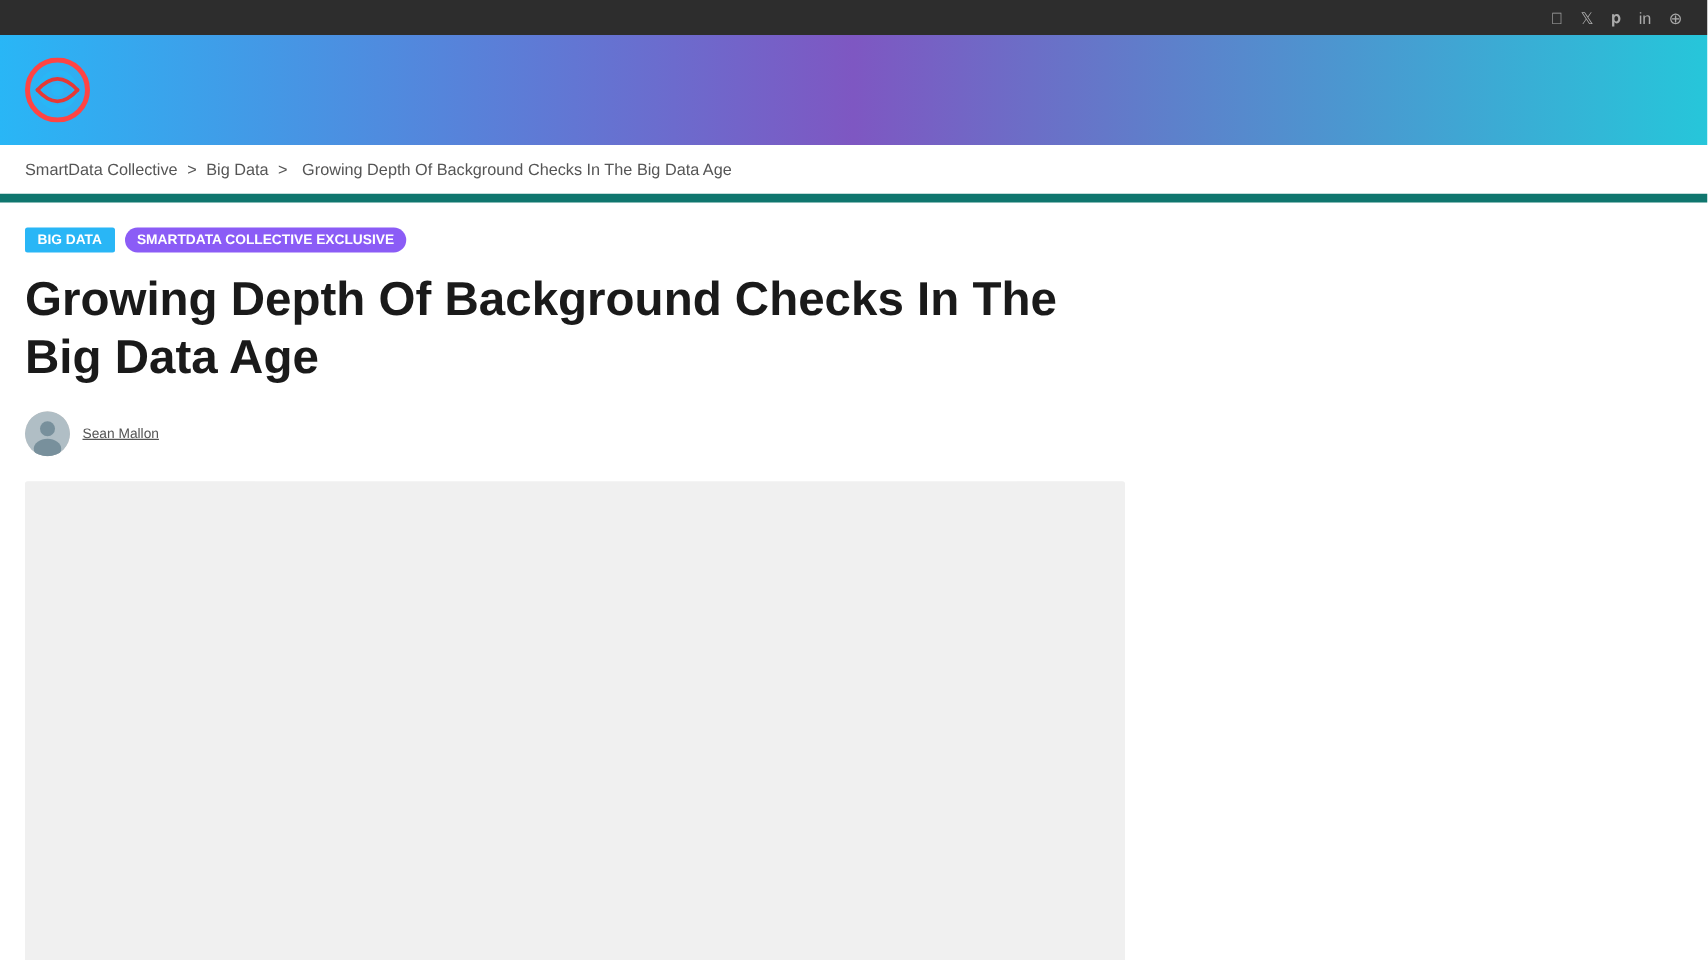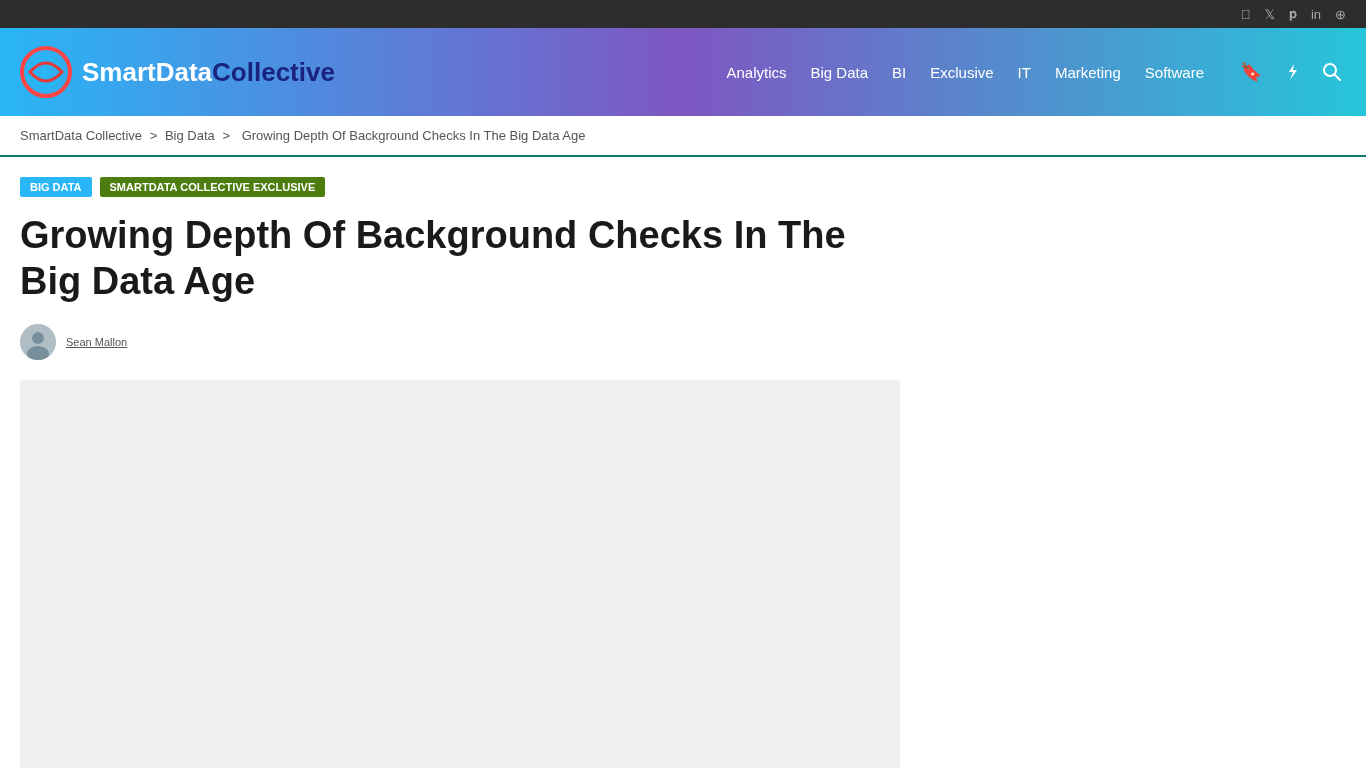--- a/index.html
+++ b/index.html
@@ -76,21 +76,21 @@
       justify-content: center;
       width: 28px;
       height: 28px;
     }
 
     
     .breadcrumb-bar {
       padding: 12px 20px;
       font-size: 13px;
       color: #555;
-      border-bottom: 2px solid #0f766e;
+      border-bottom: 7px solid #0f766e;
     }
     .breadcrumb-bar a { color: #555; text-decoration: none; }
     .breadcrumb-bar span { margin: 0 4px; }
 
     
     .main-container {
       display: flex;
       max-width: 1366px;
       margin: 0 auto;
       padding: 20px 20px 0 20px;
@@ -115,22 +115,23 @@
       font-weight: bold;
       border-radius: 2px;
       text-transform: uppercase;
       cursor: pointer;
     }
     .tag-blue {
       background: #29b6f6;
       color: #fff;
     }
     .tag-dark {
-      background: #4d7c0f;
-      color: #fff;
+      background: #8b5cf6;
+      color: #fff;
+      border-radius: 10px;
     }
 
     
     .article-title {
       font-size: 38px;
       font-weight: 700;
       line-height: 1.2;
       margin-bottom: 20px;
       color: #1a1a1a;
     }
@@ -189,49 +190,22 @@
   <a class="logo-area" href="#">
 
     <svg class="logo-icon" viewBox="0 0 52 52">
       <circle cx="26" cy="26" r="24" fill="none" stroke="#f44" stroke-width="4"></circle>
       <circle cx="26" cy="26" r="14" fill="none" stroke="#29b6f6" stroke-width="4"></circle>
       <circle cx="26" cy="26" r="5" fill="#29b6f6"></circle>
 
       <path d="M 10 26 Q 26 8 42 26" fill="none" stroke="#e53935" stroke-width="3" stroke-linecap="round"></path>
       <path d="M 10 26 Q 26 44 42 26" fill="none" stroke="#e53935" stroke-width="3" stroke-linecap="round"></path>
     </svg>
-    <div class="logo-text">
-      <span>SmartData</span><span style="color:#1a237e">Collective</span>
-    </div>
   </a>
 
-  <nav class="nav-area">
-    <a class="nav-item" href="#">Analytics</a>
-    <a class="nav-item" href="#">Big Data</a>
-    <a class="nav-item" href="#">BI</a>
-    <a class="nav-item" href="#">Exclusive</a>
-    <a class="nav-item" href="#">IT</a>
-    <a class="nav-item" href="#">Marketing</a>
-    <a class="nav-item" href="#">Software</a>
-
-    <div class="nav-icons">
-      <div class="nav-icon-btn" title="Bookmark">🔖</div>
-      <div class="nav-icon-btn" title="Trending">
-        <svg width="18" height="18" viewBox="0 0 18 18">
-          <polygon points="11,1 6,9 10,9 7,17 14,7 10,7" fill="#fff"></polygon>
-        </svg>
-      </div>
-      <div class="nav-icon-btn" title="Search">
-        <svg width="20" height="20" viewBox="0 0 20 20">
-          <circle cx="8" cy="8" r="6" fill="none" stroke="#fff" stroke-width="2"></circle>
-          <line x1="13" y1="13" x2="18" y2="18" stroke="#fff" stroke-width="2" stroke-linecap="round"></line>
-        </svg>
-      </div>
-    </div>
-  </nav>
 </header>
 
 <div class="breadcrumb-bar">
   <a href="#">SmartData Collective</a>
   <span>&gt;</span>
   <a href="#">Big Data</a>
   <span>&gt;</span>
   <span>Growing Depth Of Background Checks In The Big Data Age</span>
 </div>
 

